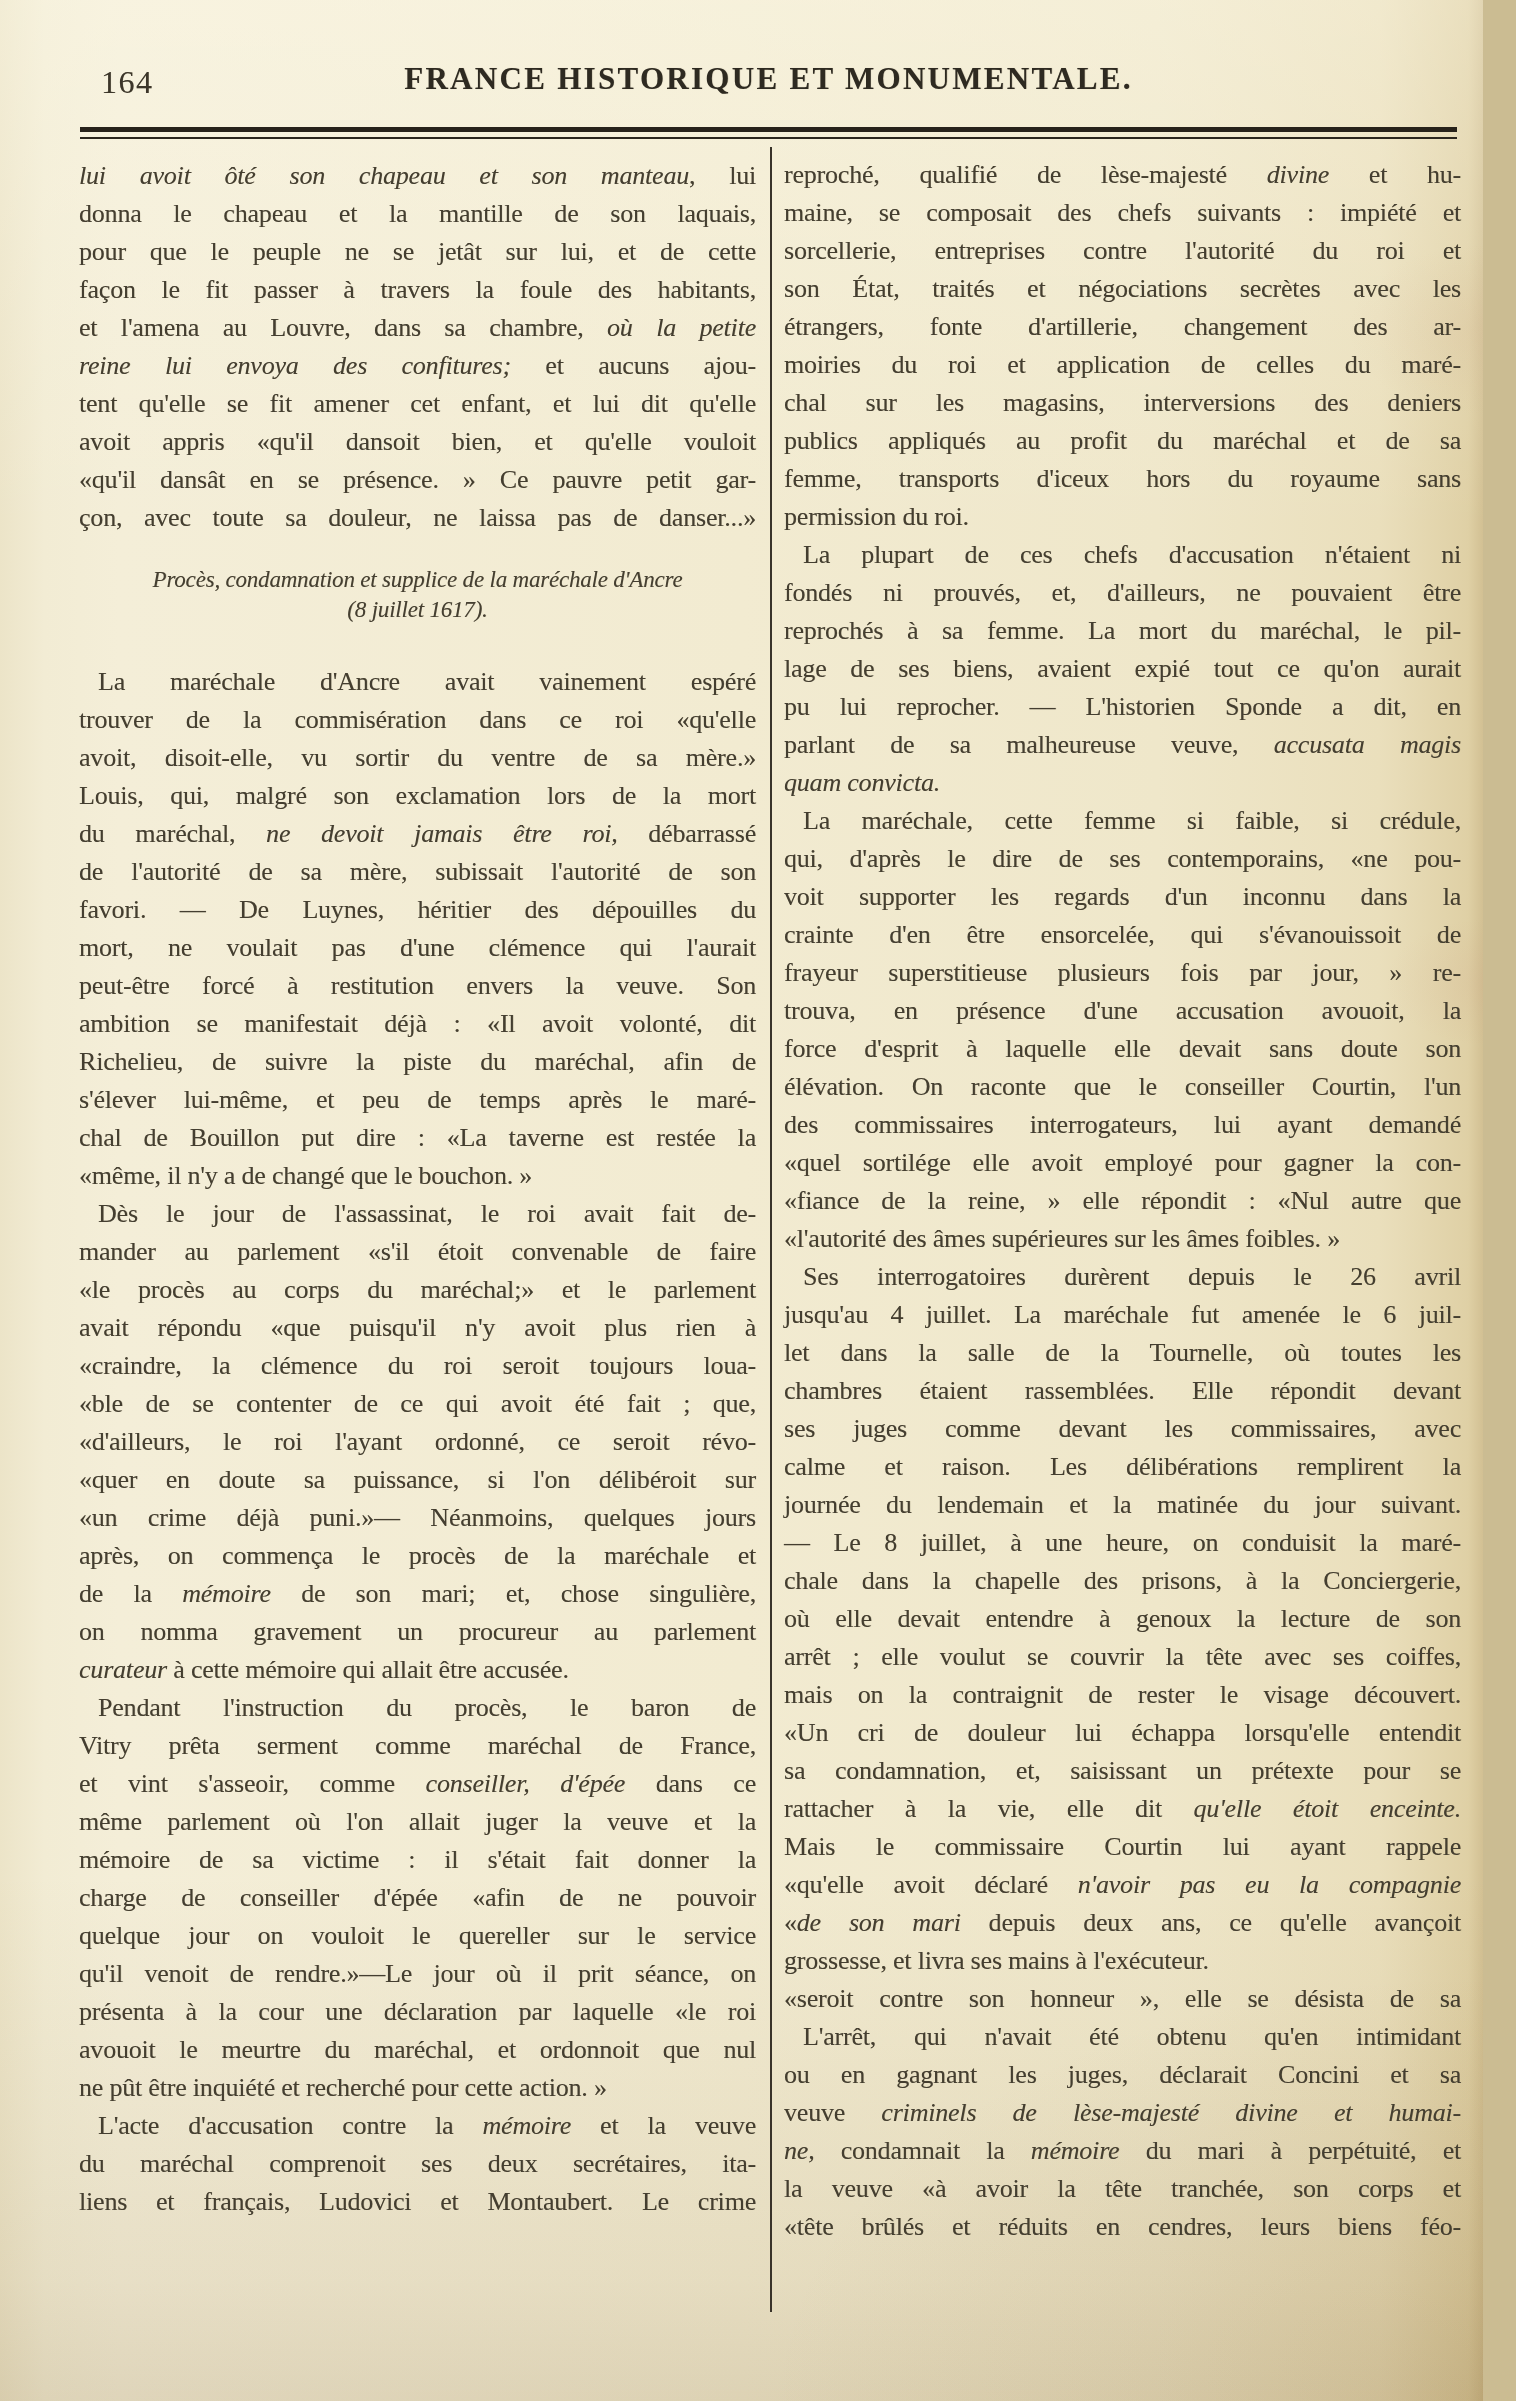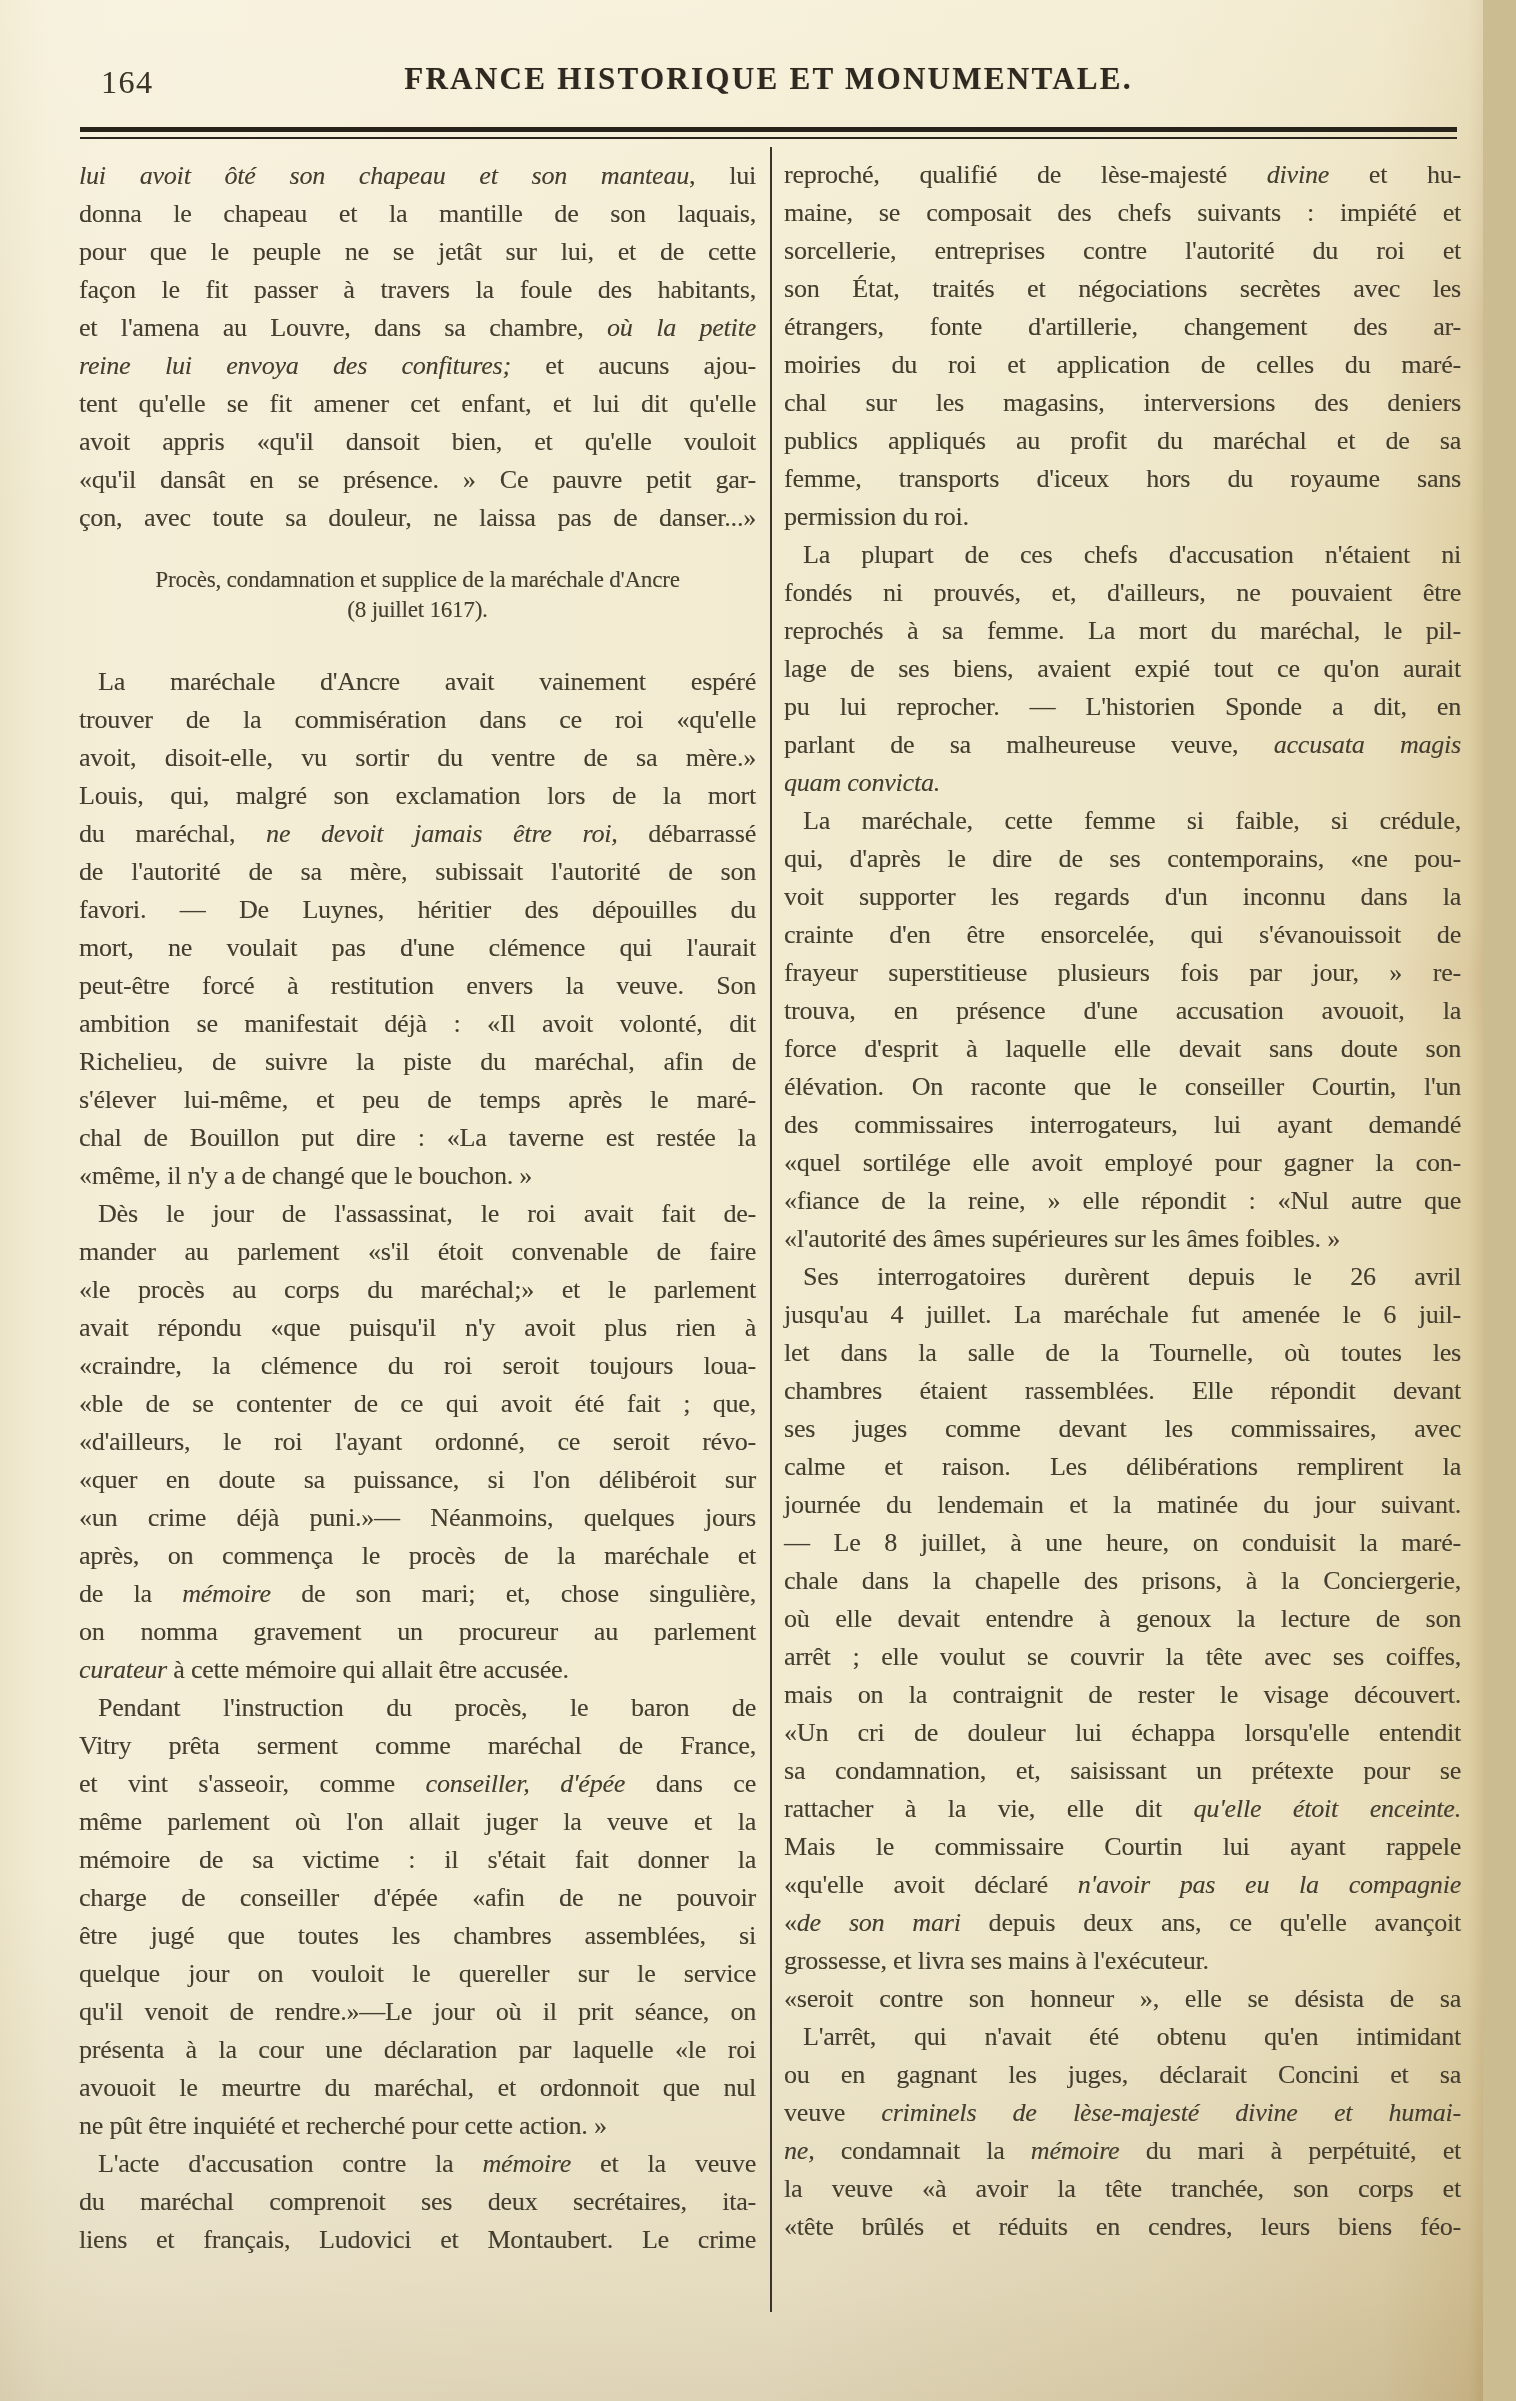--- a/index.html
+++ b/index.html
@@ -24,21 +24,21 @@
   .col{position:absolute;font-size:26px;letter-spacing:-0.2px;
     text-shadow:0.3px 0.3px 0.5px rgba(55,45,22,0.33);}
   .col-left{left:79px;top:157px;width:677px;}
   .col-right{left:784px;top:156px;width:677px;}
   .para{margin:0;}
   .ln{height:38px;line-height:38px;text-align:justify;text-align-last:justify;white-space:nowrap;}
   .ln.rag{text-align-last:left;}
   .ln.ind{text-indent:19px;}
   .ln i{font-style:italic;}
   .sec-heading{margin-top:28px;margin-bottom:38px;text-align:center;font-size:23px;color:#453f31;}
-  .hline{height:30px;line-height:30px;}
+  .hline{height:30px;line-height:30px;font-style:italic;}
 </style>
 </head>
 <body>
 
 <div class="page">
   <div class="pagenum">164</div>
   <div class="runtitle">FRANCE HISTORIQUE ET MONUMENTALE.</div>
   <div class="rule"></div>
   <div class="divider"></div>
   <div class="col col-left">
@@ -89,21 +89,20 @@
         <div class="ln">on nomma gravement un procureur au parlement</div>
         <div class="ln rag"><i>curateur</i> à cette mémoire qui allait être accusée.</div>
       </div>
       <div class="para">
         <div class="ln ind">Pendant l'instruction du procès, le baron de</div>
         <div class="ln">Vitry prêta serment comme maréchal de France,</div>
         <div class="ln">et vint s'asseoir, comme <i>conseiller, d'épée</i> dans ce</div>
         <div class="ln">même parlement où l'on allait juger la veuve et la</div>
         <div class="ln">mémoire de sa victime : il s'était fait donner la</div>
         <div class="ln">charge de conseiller d'épée «afin de ne pouvoir</div>
-        <div class="ln">être jugé que toutes les chambres assemblées, si</div>
         <div class="ln">quelque jour on vouloit le quereller sur le service</div>
         <div class="ln">qu'il venoit de rendre.»—Le jour où il prit séance, on</div>
         <div class="ln">présenta à la cour une déclaration par laquelle «le roi</div>
         <div class="ln">avouoit le meurtre du maréchal, et ordonnoit que nul</div>
         <div class="ln rag">ne pût être inquiété et recherché pour cette action. »</div>
       </div>
       <div class="para">
         <div class="ln ind">L'acte d'accusation contre la <i>mémoire</i> et la veuve</div>
         <div class="ln">du maréchal comprenoit ses deux secrétaires, ita-</div>
         <div class="ln">liens et français, Ludovici et Montaubert. Le crime</div>

